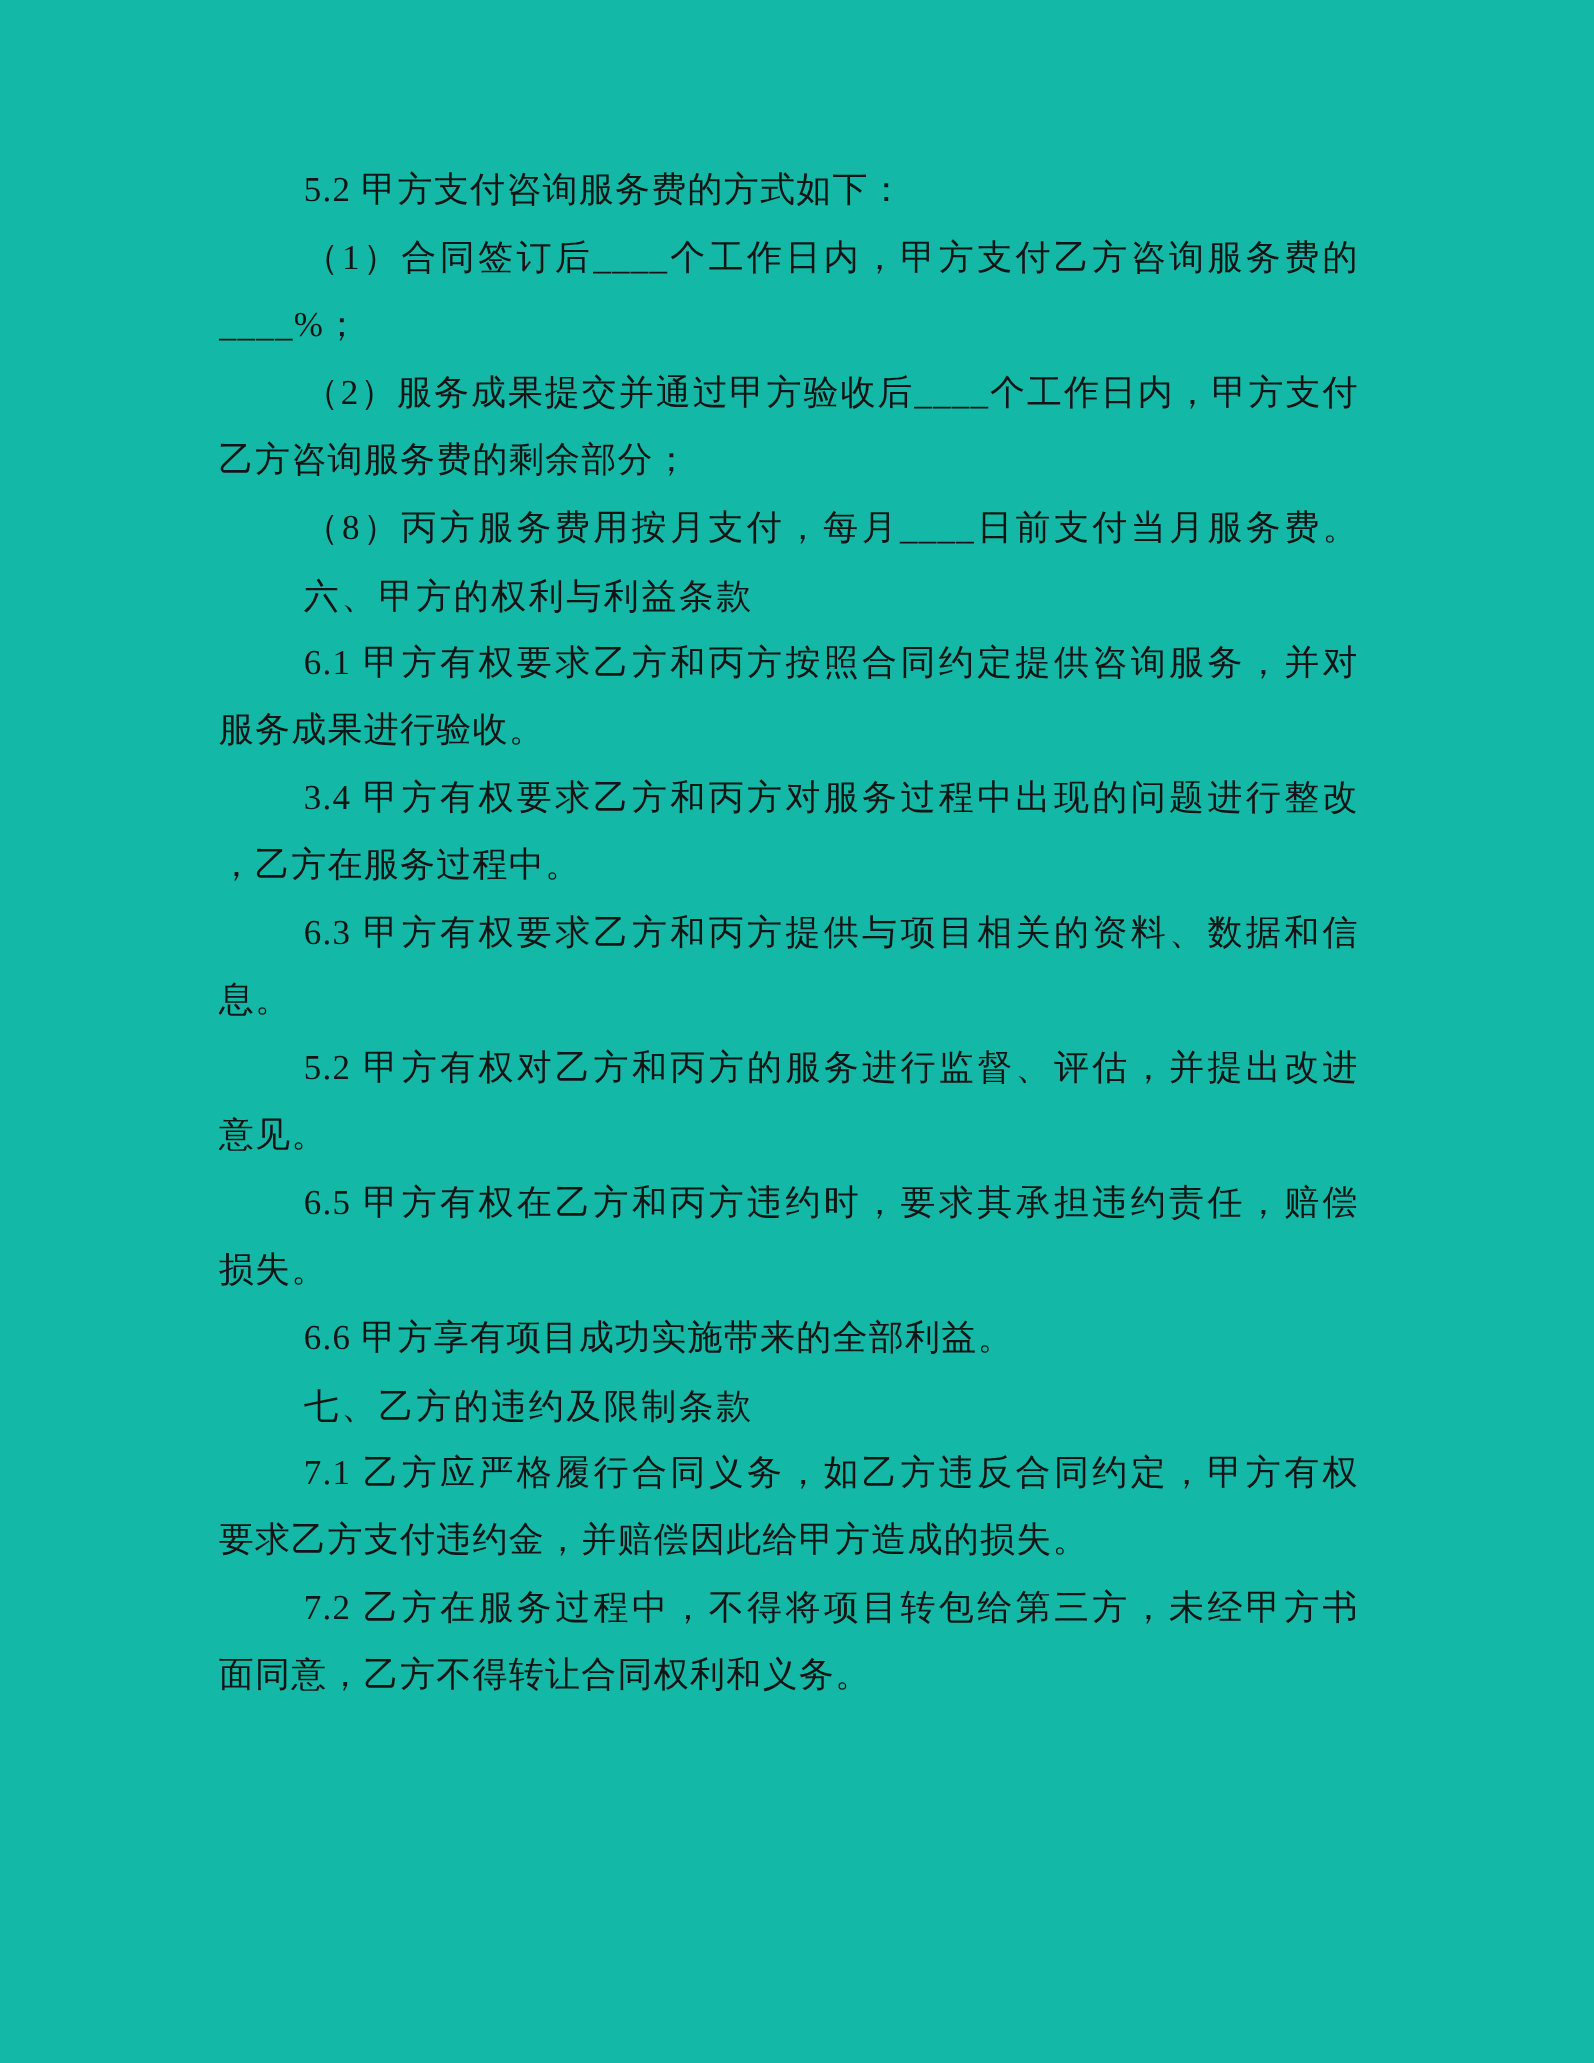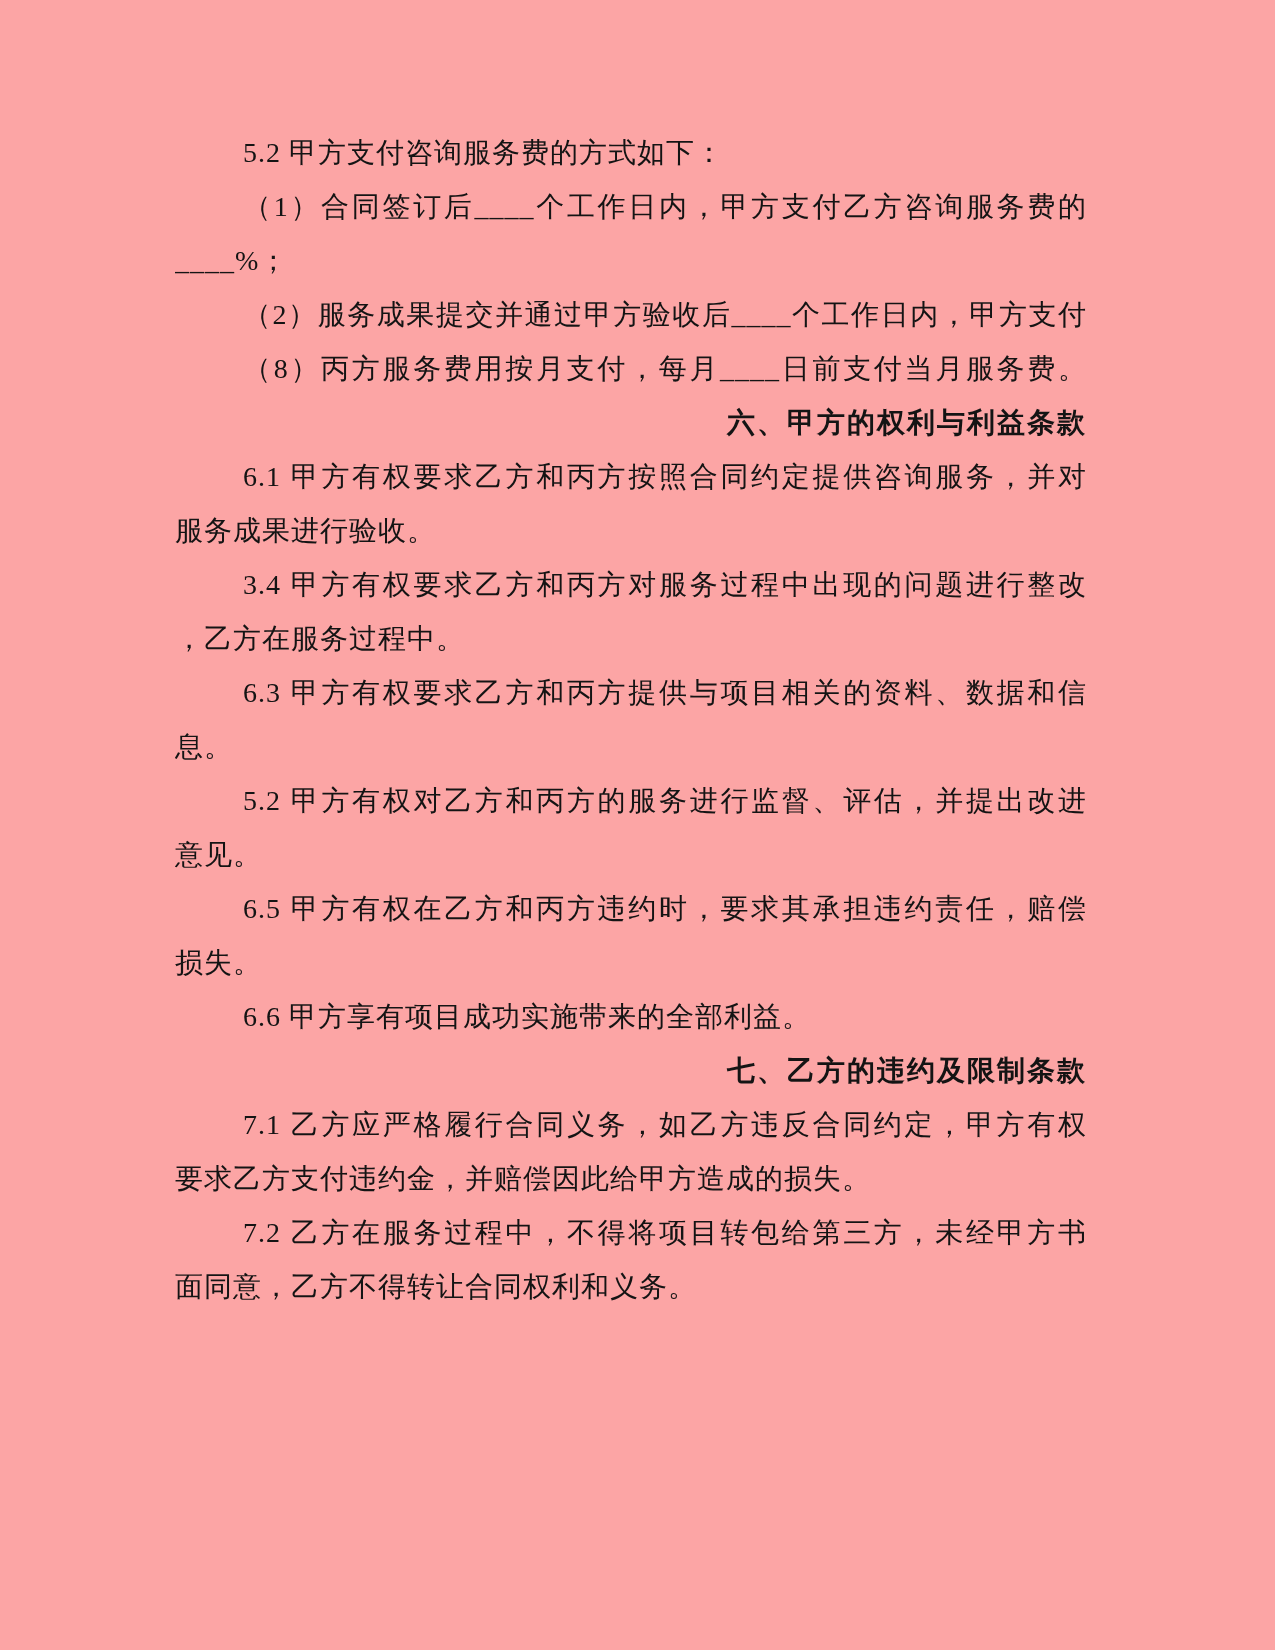--- a/index.html
+++ b/index.html
@@ -4,21 +4,21 @@
 <style>
   html, body {
     margin: 0;
     padding: 0;
     background: #ffffff;
   }
   .page {
     position: relative;
     width: 1275px;
     height: 1650px;
-    background: #fca5a5;
+    background: #14b8a6;
     overflow: hidden;
     font-family: "Liberation Serif", "DejaVu Serif", serif;
   }
   .content {
     position: absolute;
     left: 175px;
     top: 126px;
     width: 912px;
     font-size: 28px;
     line-height: 54px;
@@ -34,34 +34,34 @@
   .line.indent {
     text-indent: 68px;
   }
   .line.stretch {
     text-align: justify;
     text-align-last: justify;
     text-justify: inter-character;
   }
   .line.heading {
     font-family: "Liberation Sans", "DejaVu Sans", sans-serif;
-    font-weight: bold;
+    font-weight: normal;
     letter-spacing: 2px;
-    text-align: right;
   }
 </style>
 </head>
 <body>
 
 <div class="page">
   <div class="content">
     <div class="line indent">5.2 甲方支付咨询服务费的方式如下：</div>
     <div class="line indent stretch">（1）合同签订后____个工作日内，甲方支付乙方咨询服务费的</div>
     <div class="line">____%；</div>
     <div class="line indent stretch">（2）服务成果提交并通过甲方验收后____个工作日内，甲方支付</div>
+    <div class="line">乙方咨询服务费的剩余部分；</div>
     <div class="line indent stretch">（8）丙方服务费用按月支付，每月____日前支付当月服务费。</div>
     <div class="line indent heading">六、甲方的权利与利益条款</div>
     <div class="line indent stretch">6.1 甲方有权要求乙方和丙方按照合同约定提供咨询服务，并对</div>
     <div class="line">服务成果进行验收。</div>
     <div class="line indent stretch">3.4 甲方有权要求乙方和丙方对服务过程中出现的问题进行整改</div>
     <div class="line">，乙方在服务过程中。</div>
     <div class="line indent stretch">6.3 甲方有权要求乙方和丙方提供与项目相关的资料、数据和信</div>
     <div class="line">息。</div>
     <div class="line indent stretch">5.2 甲方有权对乙方和丙方的服务进行监督、评估，并提出改进</div>
     <div class="line">意见。</div>

